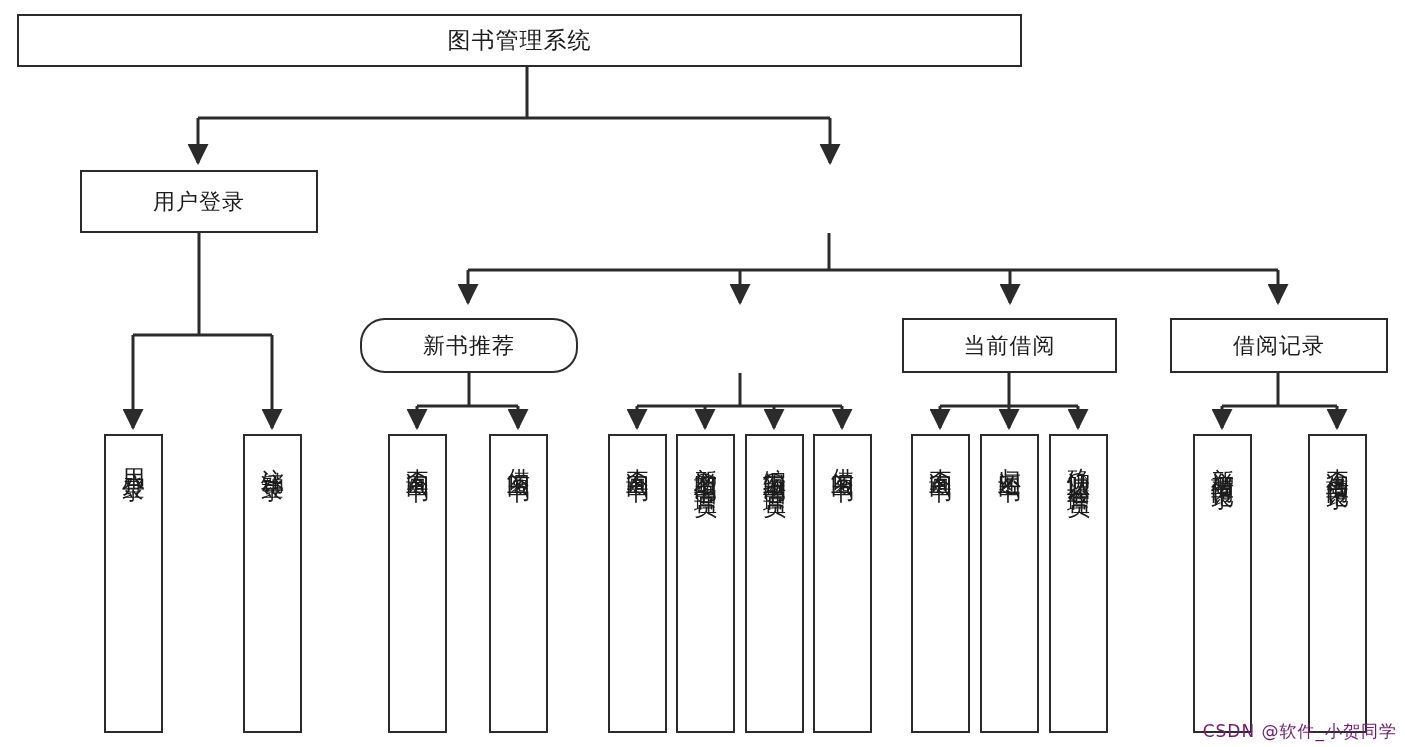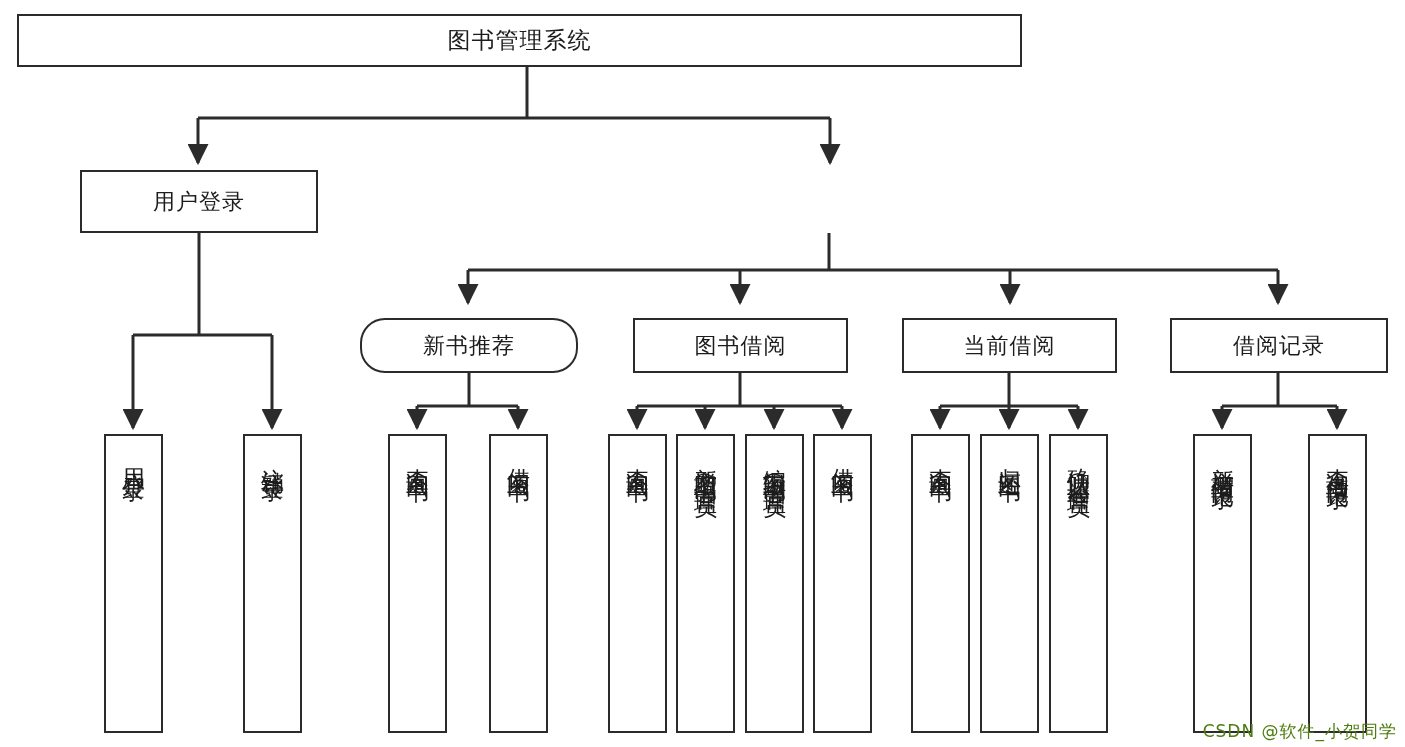--- a/index.html
+++ b/index.html
@@ -54,21 +54,21 @@
     text-orientation:upright;
     font-size:23px;
     letter-spacing:4px;
     line-height:1;
   }
   .watermark{
     position:absolute;
     right:8px;
     bottom:4px;
     font-size:17px;
-    color:#4d7c0f;
+    color:#701a75;
     letter-spacing:1px;
     white-space:nowrap;
     font-family:"DejaVu Sans","Liberation Sans",sans-serif;
   }
 </style>
 </head>
 <body>
 
 <div id="stage">
 
@@ -126,23 +126,20 @@
     <span class="label">图书管理系统</span>
   </div>
 
   <div class="node horiz" style="left:80px; top:170px; width:238px; height:63px;">
     <span class="label">用户登录</span>
   </div>
 
   <div class="node horiz" style="left:360px; top:318px; width:218px; height:55px;border-radius:25px;">
     <span class="label">新书推荐</span>
   </div>
-  <div class="node horiz" style="left:633px; top:318px; width:215px; height:55px;">
-    <span class="label">图书借阅</span>
-  </div>
   <div class="node horiz" style="left:1170px; top:318px; width:218px; height:55px;">
     <span class="label">借阅记录</span>
   </div>
   <div class="node horiz" style="left:902px; top:318px; width:215px; height:55px;">
     <span class="label">当前借阅</span>
   </div>
 
   <div class="node vert" style="left:104px; top:434px; width:59px; height:299px;">
     <span class="label">用户登录</span>
   </div>

